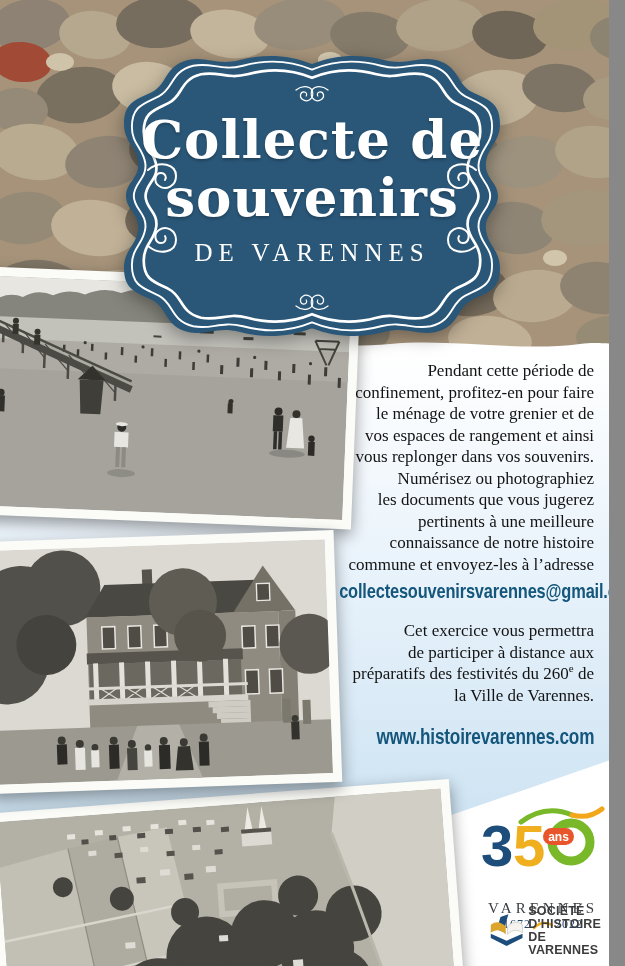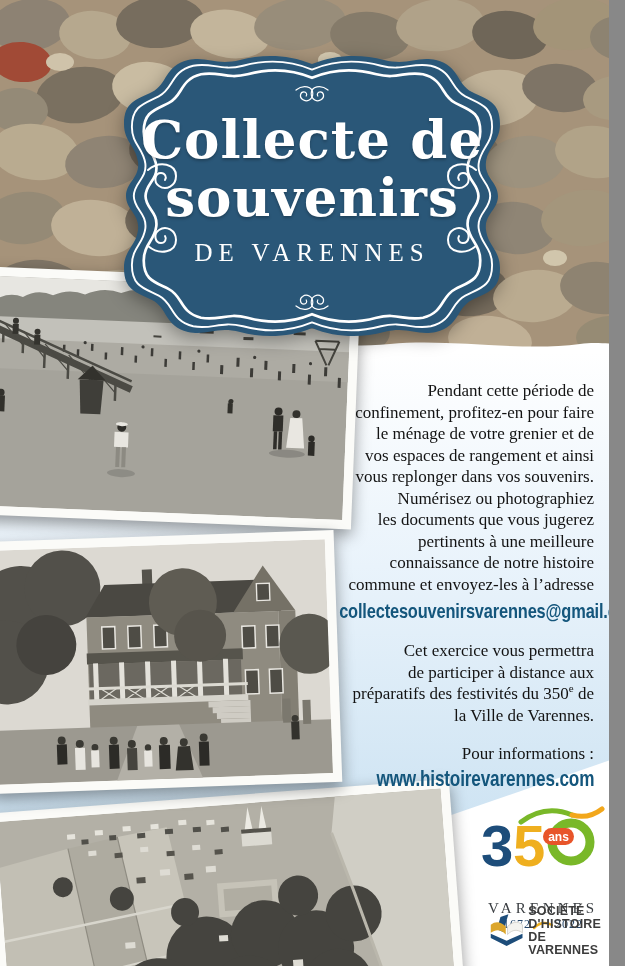--- a/index.html
+++ b/index.html
@@ -23,21 +23,21 @@
   
   .badge{position:absolute;left:112px;top:50px;width:400px;height:292px;z-index:5;}
   .badge>svg{position:absolute;inset:0;filter:drop-shadow(0 5px 9px rgba(0,0,0,.35));}
   .badge-text{position:absolute;inset:0;text-align:center;color:#fff;}
   .bt1,.bt2{font-family:"DejaVu Serif",serif;font-weight:700;font-size:53px;line-height:58px;
             letter-spacing:1px;text-shadow:0 2px 3px rgba(0,0,0,.25);}
   .bt1{margin-top:60px;}
   .bsub{margin-top:13px;font-size:25px;letter-spacing:6px;font-weight:400;}
 
   
-  .body-text{position:absolute;right:15px;top:380px;width:340px;text-align:right;z-index:4;}
+  .body-text{position:absolute;right:15px;top:360px;width:340px;text-align:right;z-index:4;}
   .para{margin:0;font-size:17px;line-height:21.5px;color:#131313;white-space:pre-line;}
   .para sup{font-size:11px;line-height:0;}
   .blue-link{display:inline-block;margin-top:4px;font-family:"Liberation Sans",sans-serif;
              font-weight:700;color:#14567c;text-decoration:none;transform:scaleX(.78);
              transform-origin:100% 50%;letter-spacing:-.2px;white-space:nowrap;}
   .email{font-size:21px;}
   .website{font-size:22px;margin-top:1px;}
   .gap{height:17px;}
 
   
@@ -400,24 +400,23 @@
 vous replonger dans vos souvenirs.
 Numérisez ou photographiez
 les documents que vous jugerez
 pertinents à une meilleure
 connaissance de notre histoire
 commune et envoyez-les à l’adresse</p>
     <a class="blue-link email" href="#">collectesouvenirsvarennes@gmail.com</a>
     <div class="gap"></div>
     <p class="para"><span>Cet exercice vous permettra
 de participer à distance aux
-préparatifs des festivités du 350</span><sup>e</sup><span> de
+préparatifs des festivités du 260</span><sup>e</sup><span> de
 la Ville de Varennes.</span></p>
     <div class="gap"></div>
-    <p class="para">Pour informations :</p>
     <a class="blue-link website" href="#">www.histoirevarennes.com</a>
   </div>
 
   <div class="logo-350">
     <svg width="132" height="72" viewBox="0 0 132 72">
       <circle cx="94" cy="36" r="19" fill="none" stroke="#79b829" stroke-width="9"></circle>
       <path d="M44,16 C60,4 78,2 95,9" fill="none" stroke="#79b829" stroke-width="5" stroke-linecap="round"></path>
       <path d="M95,9 C106,12 116,10 125,3" fill="none" stroke="#f2a71b" stroke-width="5" stroke-linecap="round"></path>
       <text x="4" y="60" font-family="Liberation Sans, sans-serif" font-weight="700" font-size="58" fill="#1d4d7a">3</text>
       <text x="36" y="60" font-family="Liberation Sans, sans-serif" font-weight="700" font-size="58" fill="#efaf1f">5</text>

